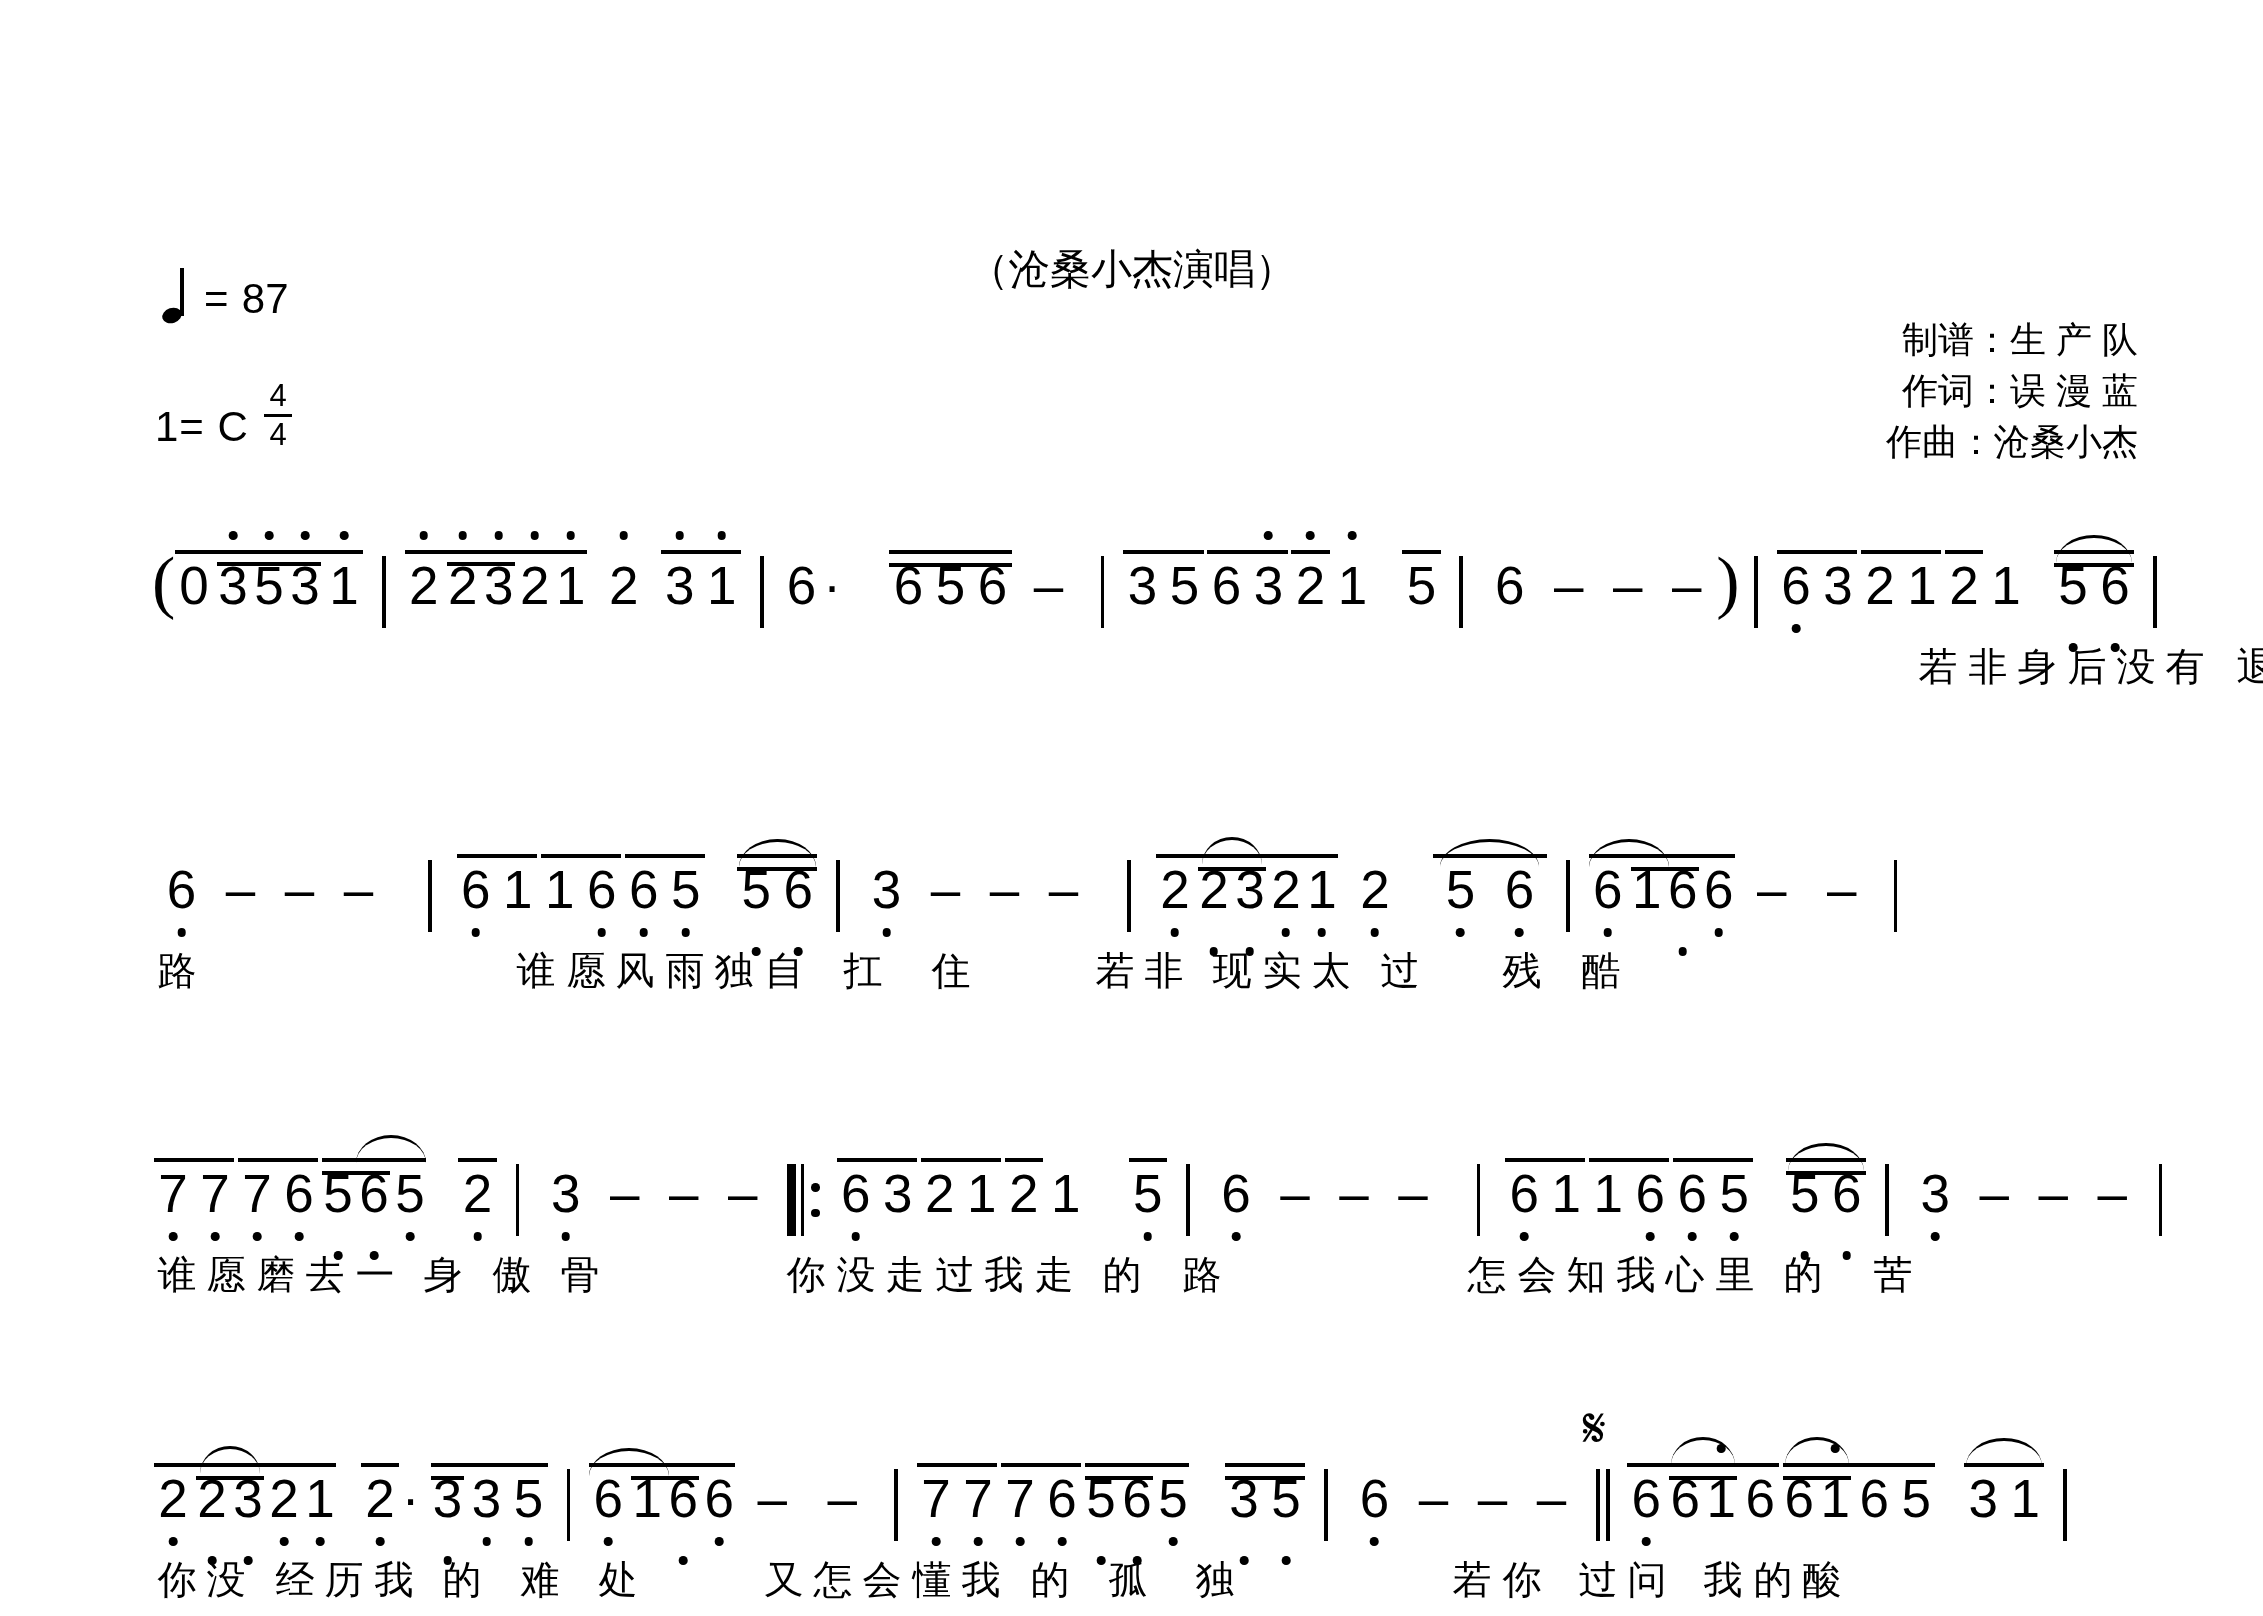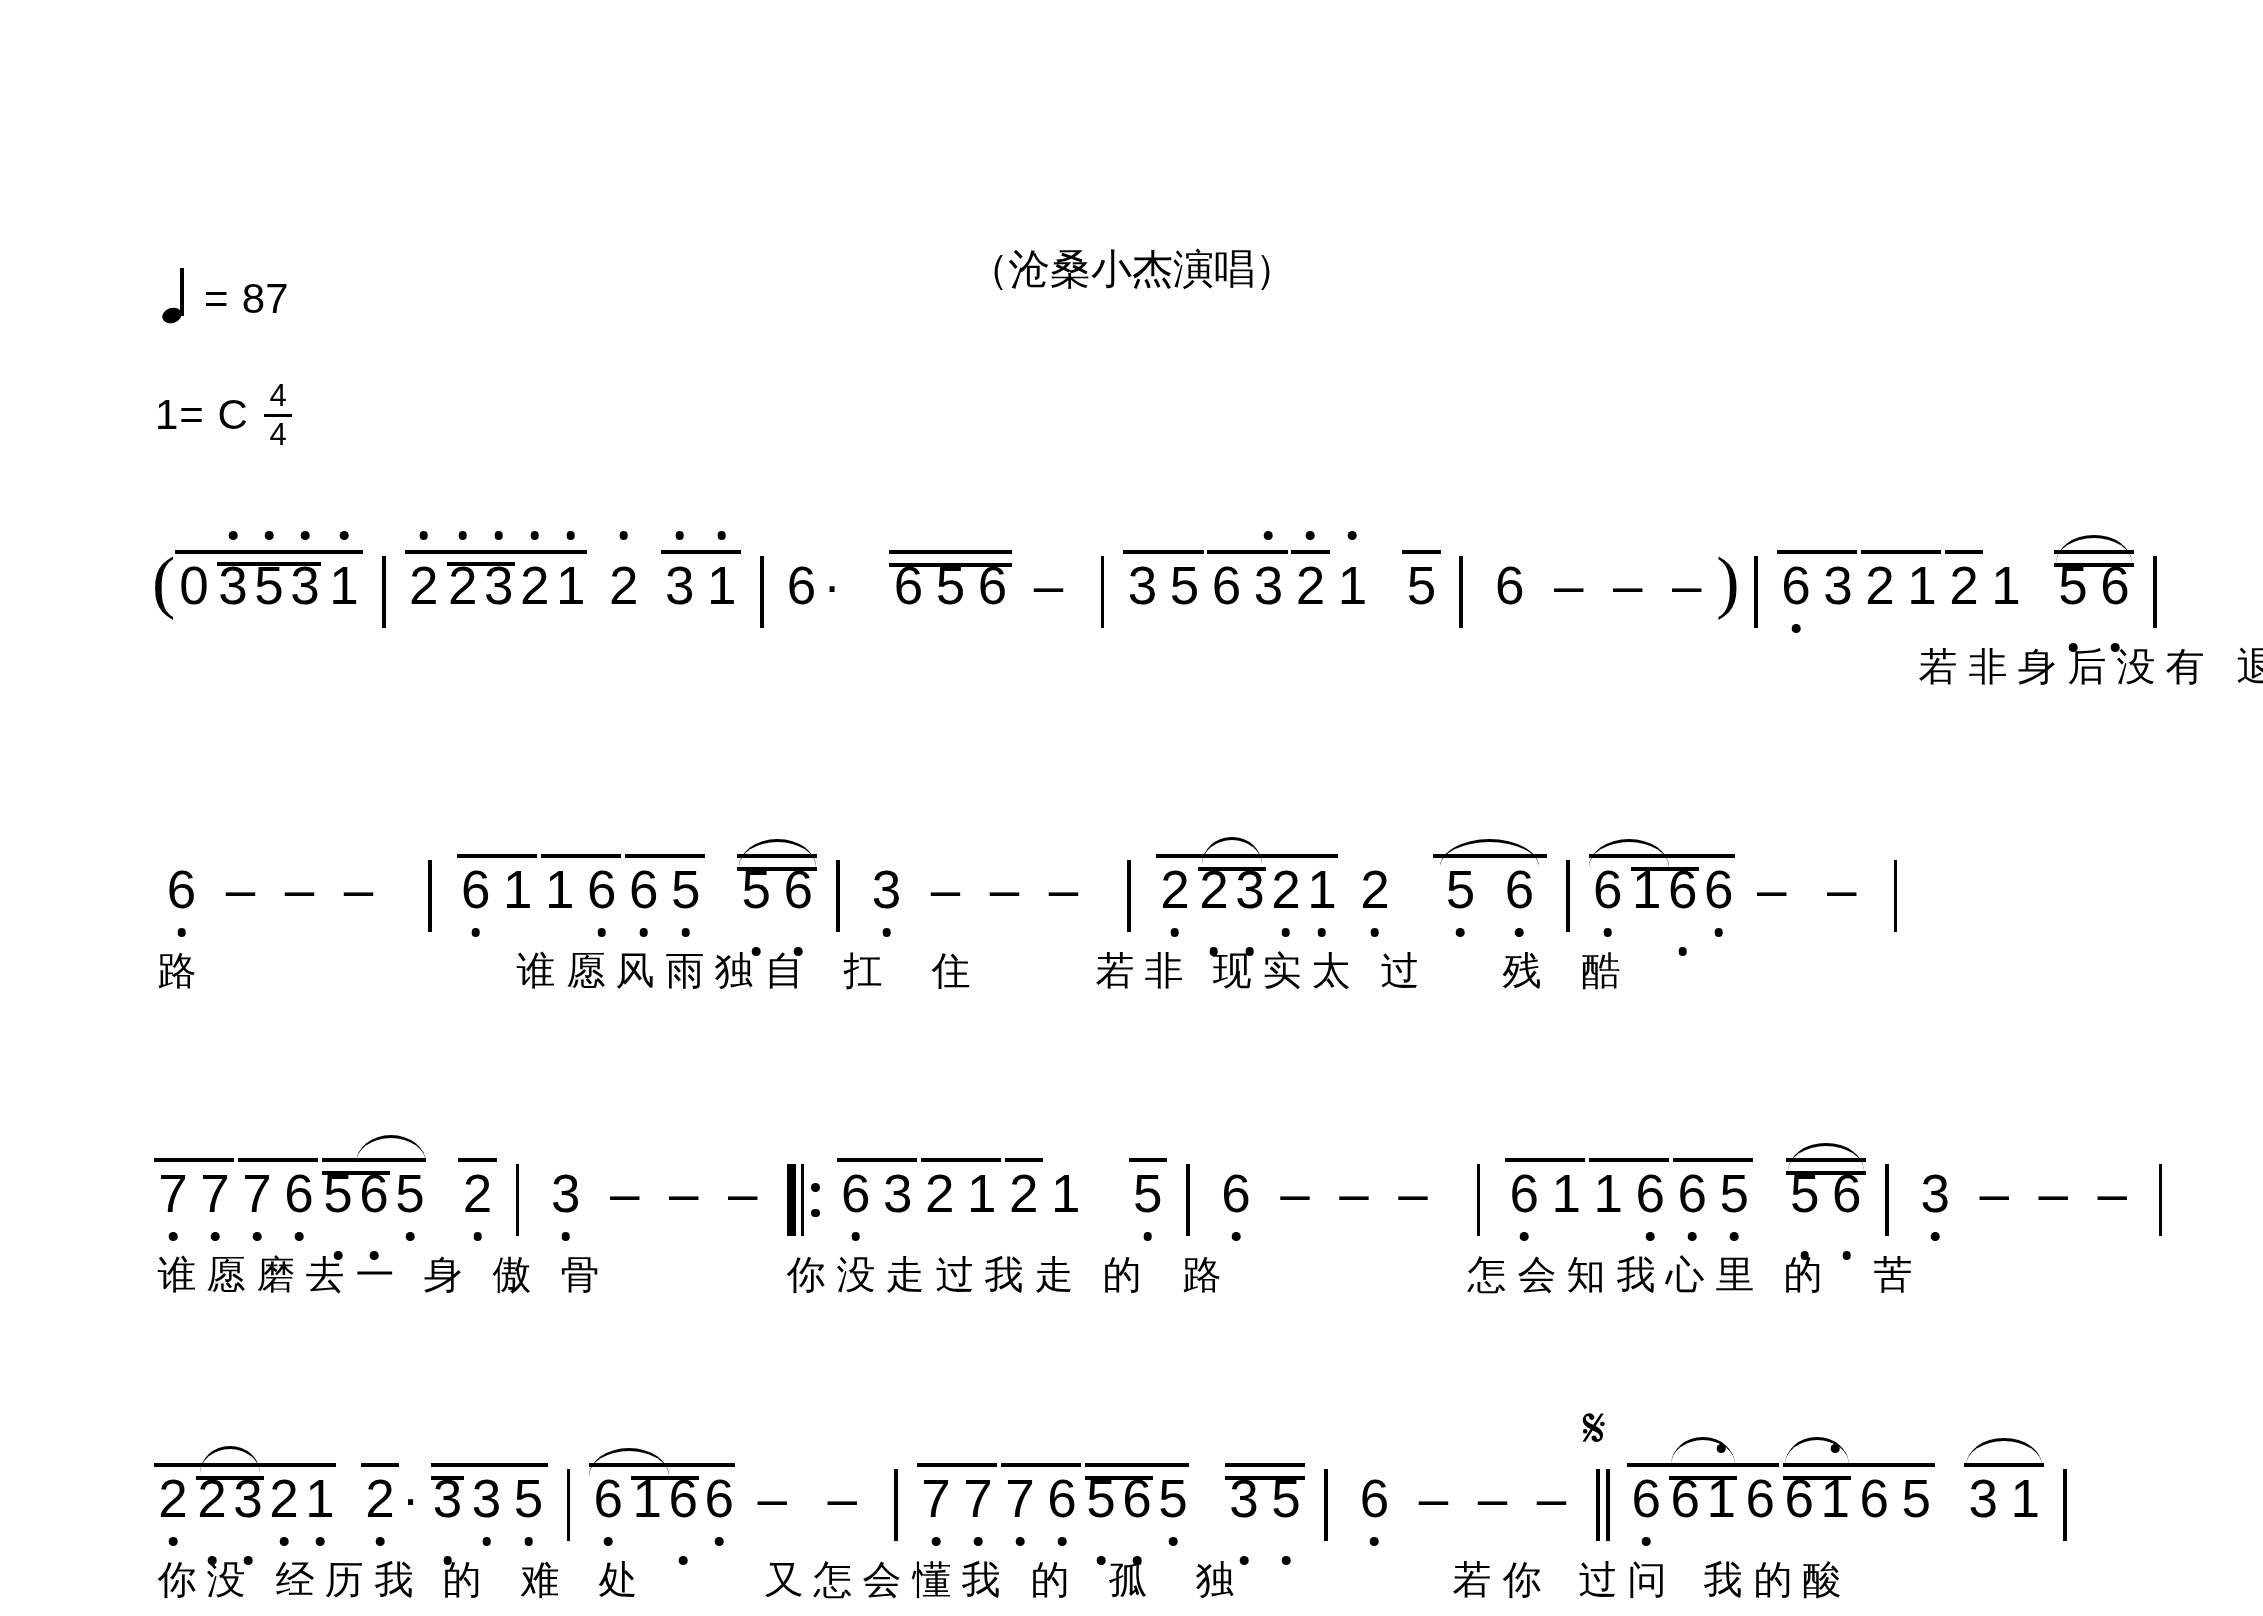--- a/index.html
+++ b/index.html
@@ -76,21 +76,21 @@
     background: #000;
   }
   .tempo-eq { margin-right: 13.3px; }
   .tempo-val { }
 
   .key-block {
     position: absolute;
     left: 155px;
     top: 380px;
     display: flex;
-    align-items: center;
+    align-items: flex-end;
     font-size: 42px;
   }
   .key-text { letter-spacing: 1px; }
   .meter {
     display: inline-flex;
     flex-direction: column;
     align-items: center;
     margin-left: 15px;
     font-size: 31px;
     line-height: 1.05;
@@ -294,20 +294,25 @@
 
   <div class="key-block">
     <span class="key-text">1= C</span>
     <span class="meter">
       <span class="num" style="font-size:31px;line-height:32px;height:auto;margin-top:0;">4</span>
       <span class="bar"></span>
       <span class="den" style="font-size:31px;line-height:32px;">4</span>
     </span>
   </div>
 
+  <div class="credits">
+    <div>制谱：生 产 队</div>
+    <div>作词：误 漫 蓝</div>
+    <div>作曲：沧桑小杰</div>
+  </div>
 
   <div class="system sys1">
     <div class="measures">
 
       <span class="paren">(</span>
 
       <div class="measure">
         <div class="beamgroup">
           <div class="beam1"></div>
           <div class="cell w-narrow">

